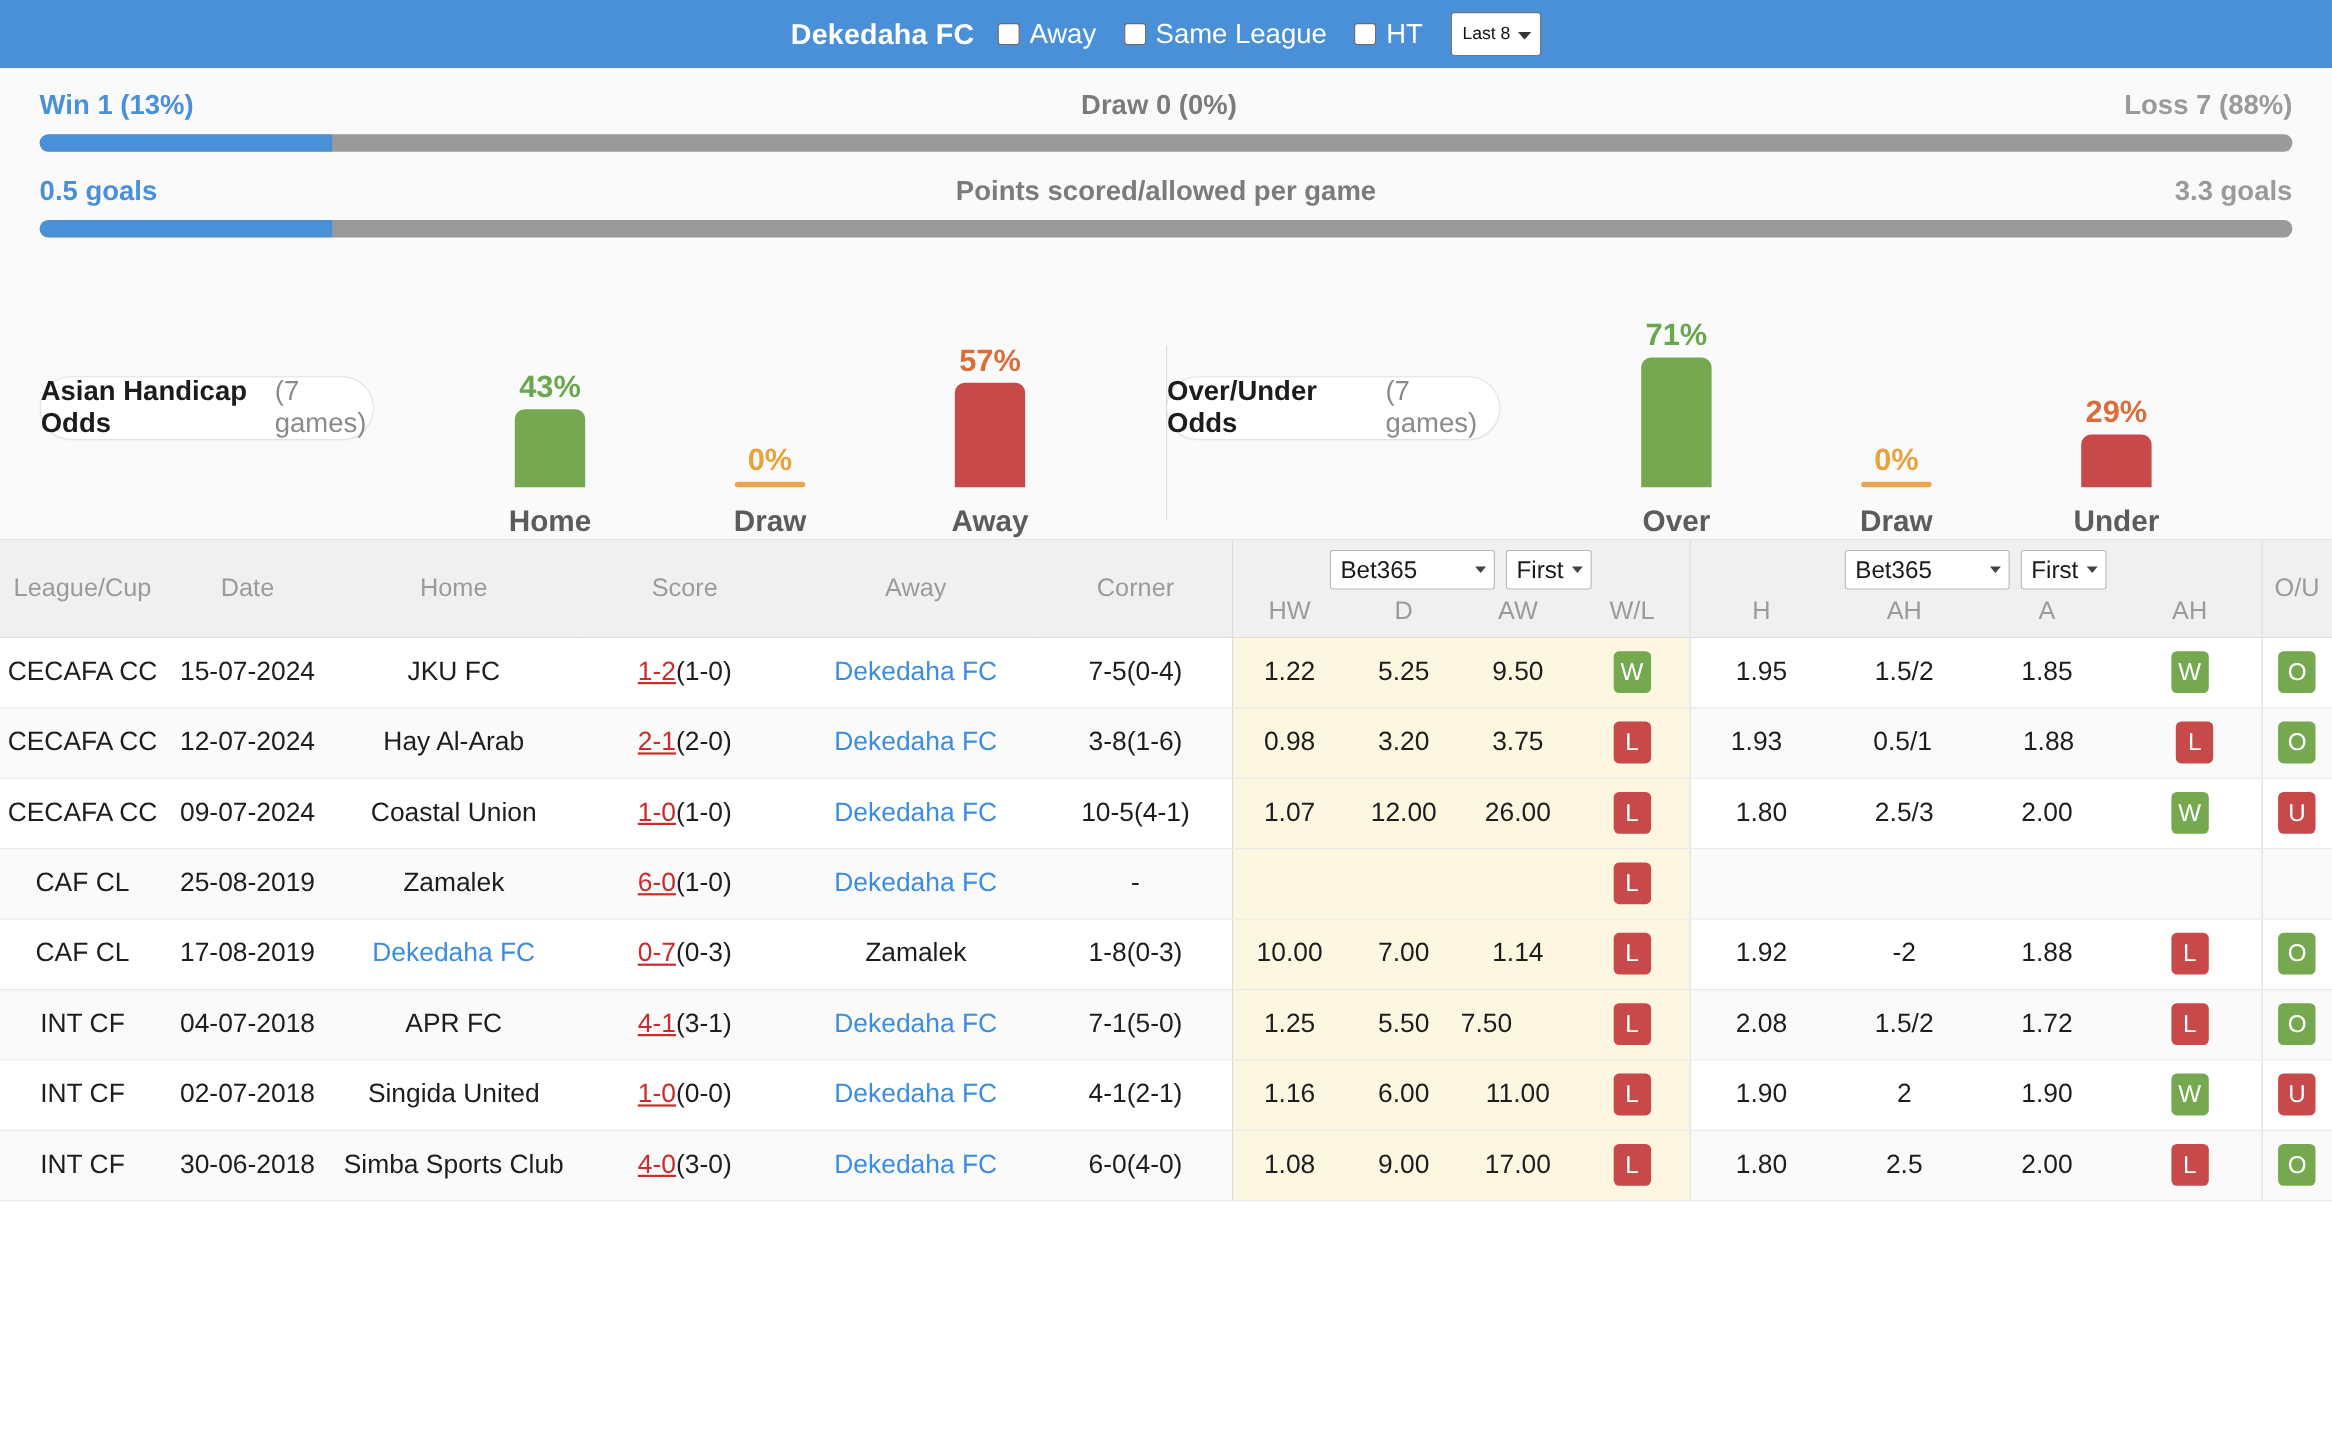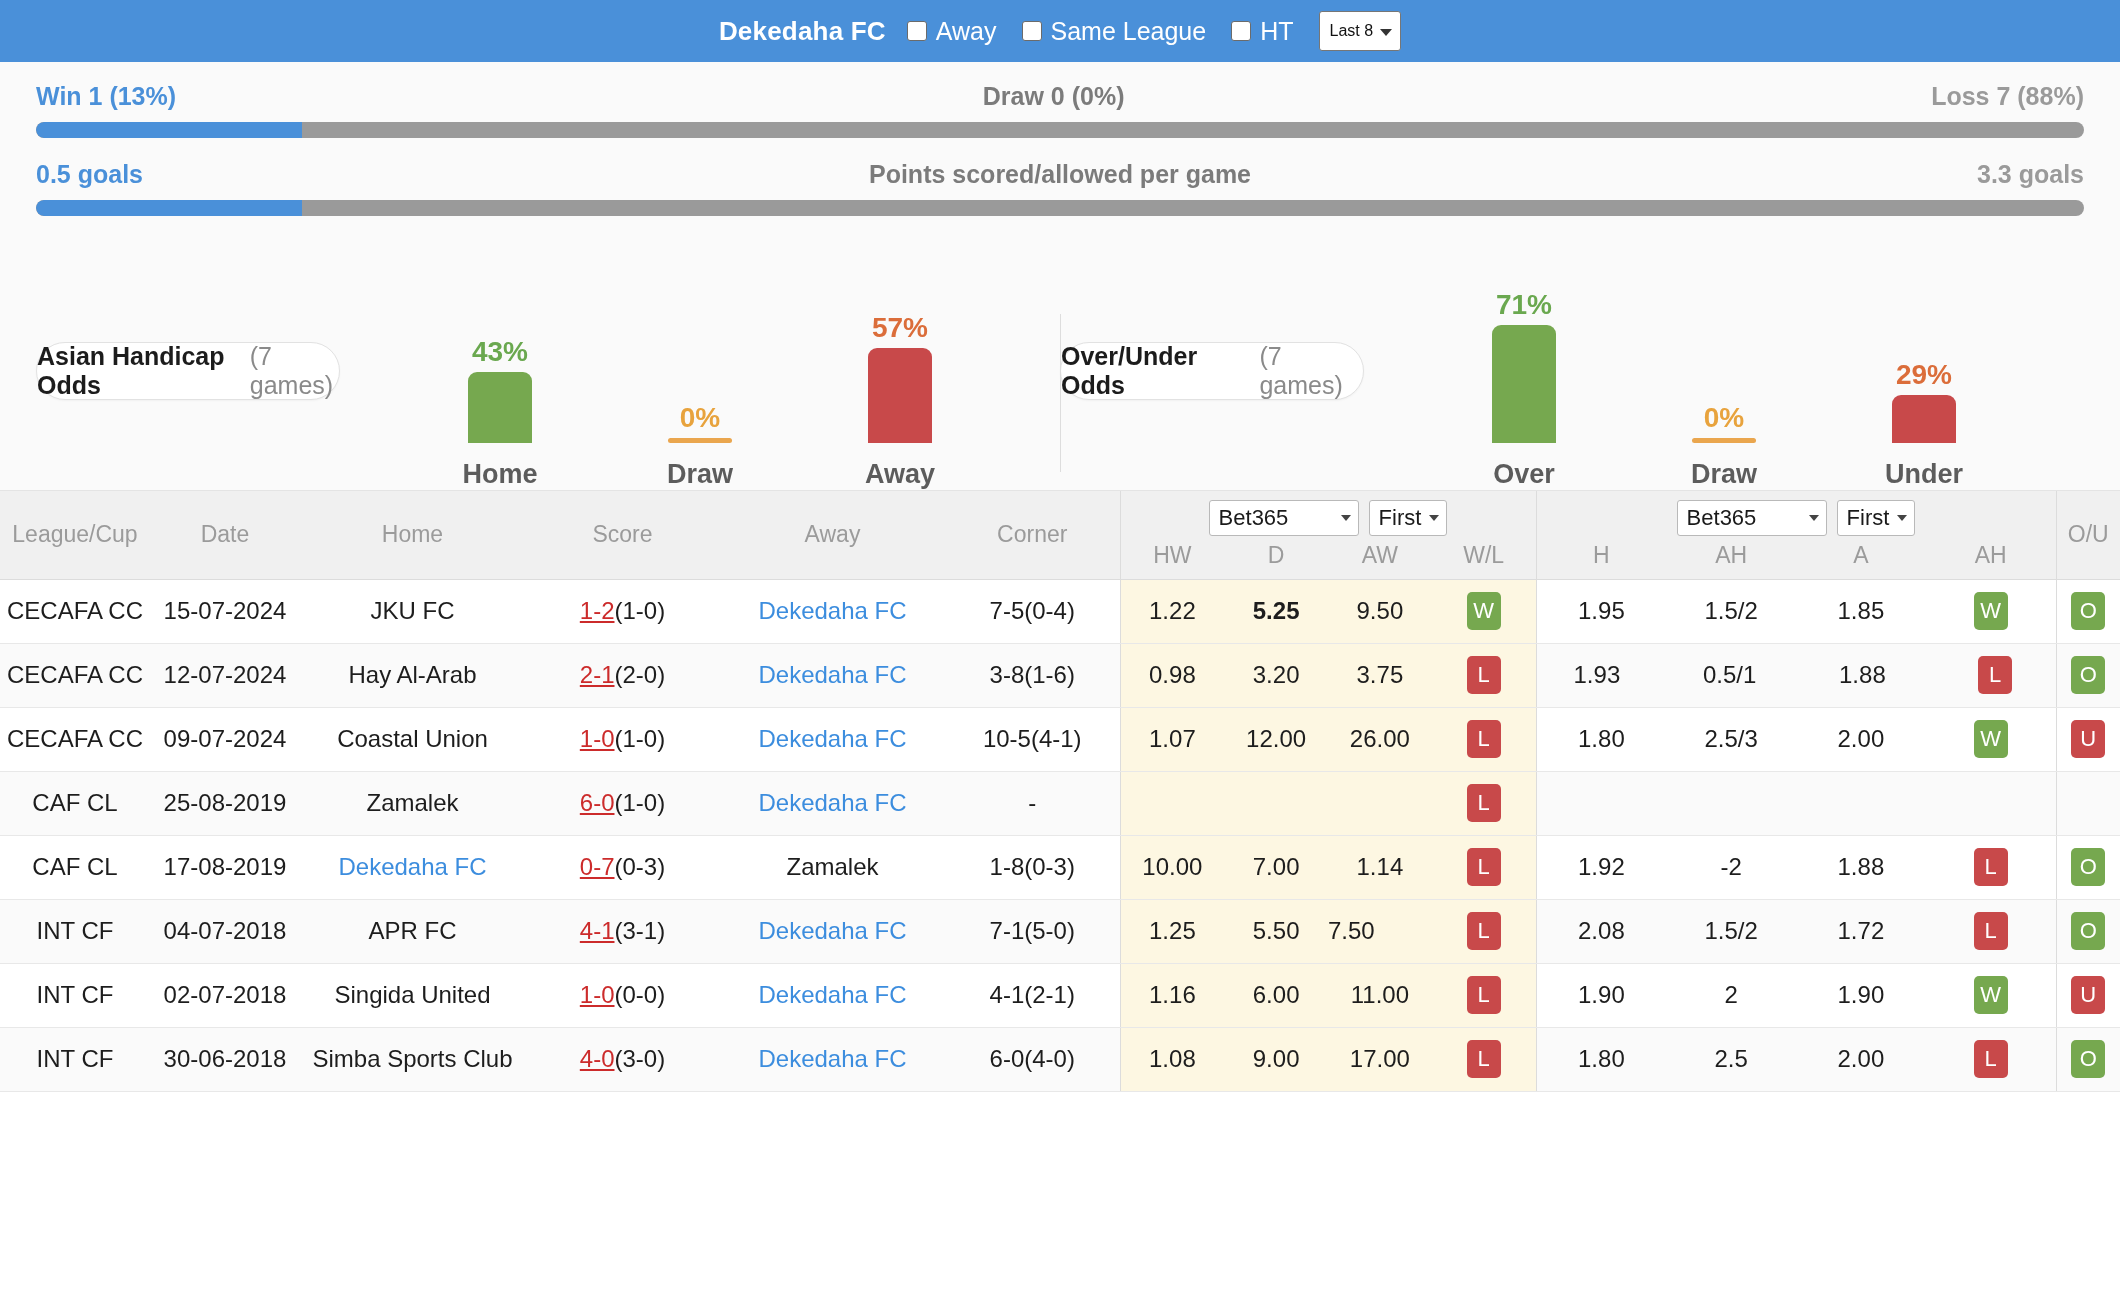--- a/index.html
+++ b/index.html
@@ -494,21 +494,21 @@
           <tr>
             <td>CECAFA CC</td>
             <td>15-07-2024</td>
             <td><span>JKU FC</span></td>
             <td><span class="score-main">1-2</span><span class="score-ht">(1-0)</span></td>
             <td><span class="cell-link">Dekedaha FC</span></td>
             <td>7-5(0-4)</td>
             <td class="cream grp-sep" style="padding: 0px;">
               <div style="display: flex; align-items: center;">
                 <span style="flex: 1 1 0px; text-align: center;">1.22</span>
-                <span style="flex: 1 1 0px; text-align: center; font-weight: bold;">5.25</span>
+                <span style="flex: 1 1 0px; text-align: center;">5.25</span>
                 <span style="flex: 1 1 0px; text-align: center;">9.50</span>
                 <span style="flex: 1 1 0px; text-align: center;"><span class="badge w">W</span></span>
               </div>
             </td>
             <td class="grp-sep" style="padding: 0px;">
               <div style="display: flex; align-items: center;">
                 <span style="flex: 1 1 0px; text-align: center;">1.95</span>
                 <span style="flex: 1 1 0px; text-align: center;">1.5/2</span>
                 <span style="flex: 1 1 0px; text-align: center;">1.85</span>
                 <span style="flex: 1 1 0px; text-align: center;"><span class="badge w">W</span></span>

